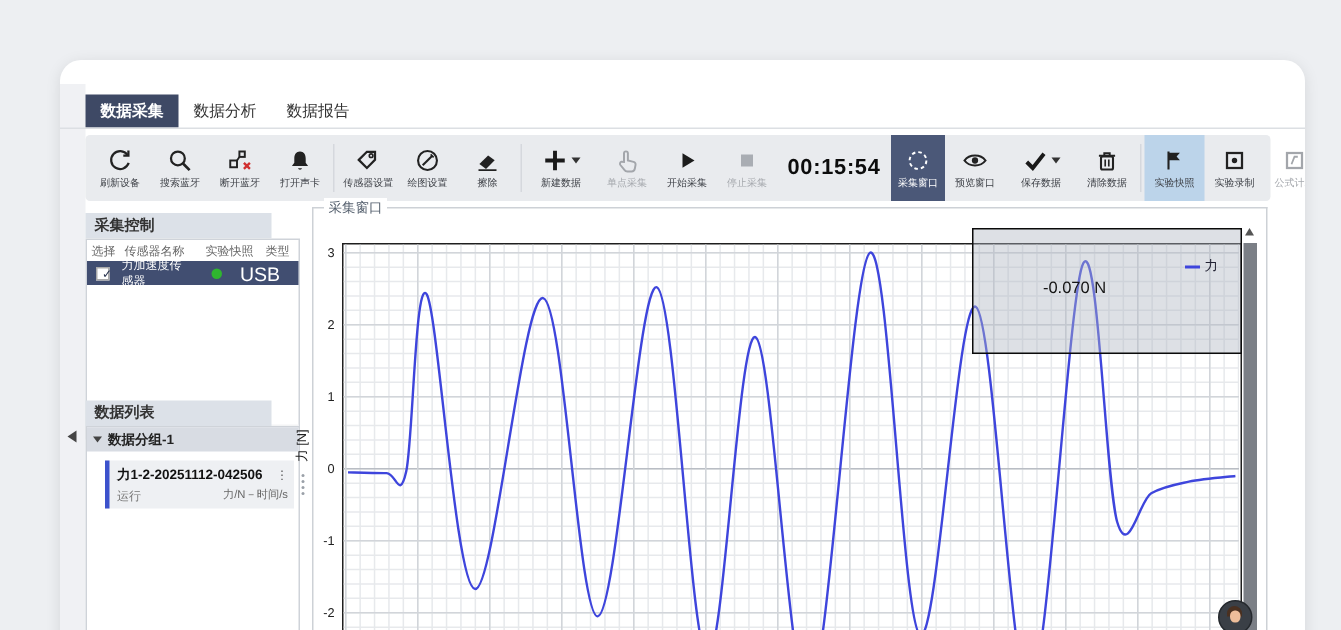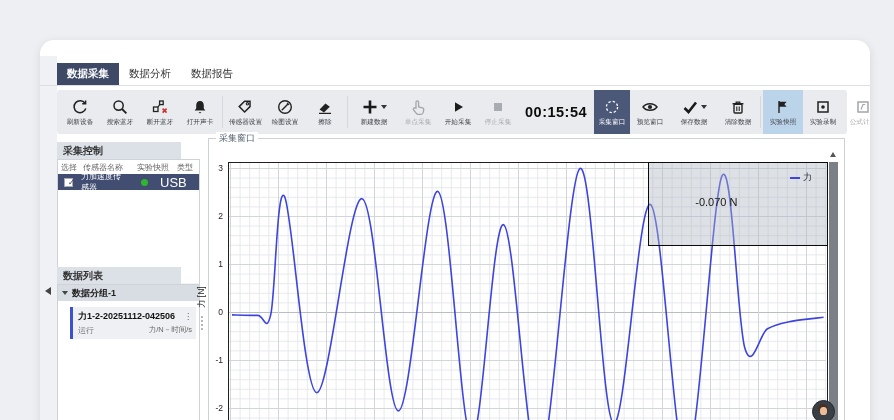--- a/index.html
+++ b/index.html
@@ -78,21 +78,21 @@
   .section-label { position:absolute; left:176px; top:92px; background:#fff; padding:0 3px;
     font-size:9px; color:#55606e; }
   .chart-title { position:absolute; left:188px; top:109px; width:600px; text-align:center;
     font-size:11px; font-weight:bold; color:#111; white-space:nowrap; }
   .chart-wrap { position:absolute; left:188px; top:122px; width:600px; height:276px;
     border:1.5px solid #1f1f1f; border-bottom:none; background:#fff; }
   .yticks { position:absolute; left:158px; top:122px; width:27px; height:276px; }
   .ytick { position:absolute; right:2px; font-size:8.5px; color:#222; }
   .ylabel { position:absolute; left:156px; top:268px; font-size:8.5px; color:#222;
     transform:rotate(-90deg); transform-origin:left top; white-space:nowrap; }
-  .sel-box { position:absolute; left:608px; top:122px; width:180px; height:84px;
+  .sel-box { position:absolute; left:608px; top:112px; width:180px; height:84px;
     background:rgba(175,182,192,.42); border:1.6px solid #0a0a0a; }
   .annotation { position:absolute; left:26%; top:40%; font-size:11px; color:#161616; }
   .legend { position:absolute; left:750px; top:131px; display:flex; align-items:center; gap:3px; }
   .legend .dash { width:10px; height:2px; }
   .legend .lg-label { font-size:9px; color:#223; }
   .vscroll { position:absolute; left:789px; top:122px; width:9px; height:276px; background:#7b7f86; }
   .vs-arrow { position:absolute; left:790px; top:112px; width:0; height:0;
     border-left:3.5px solid transparent; border-right:3.5px solid transparent; border-bottom:5px solid #555; }
   .avatar { position:absolute; left:772px; top:360px; width:23px; height:23px; border-radius:50%;
     background:#3a3f46; border:1.5px solid #24282d; overflow:hidden; }

